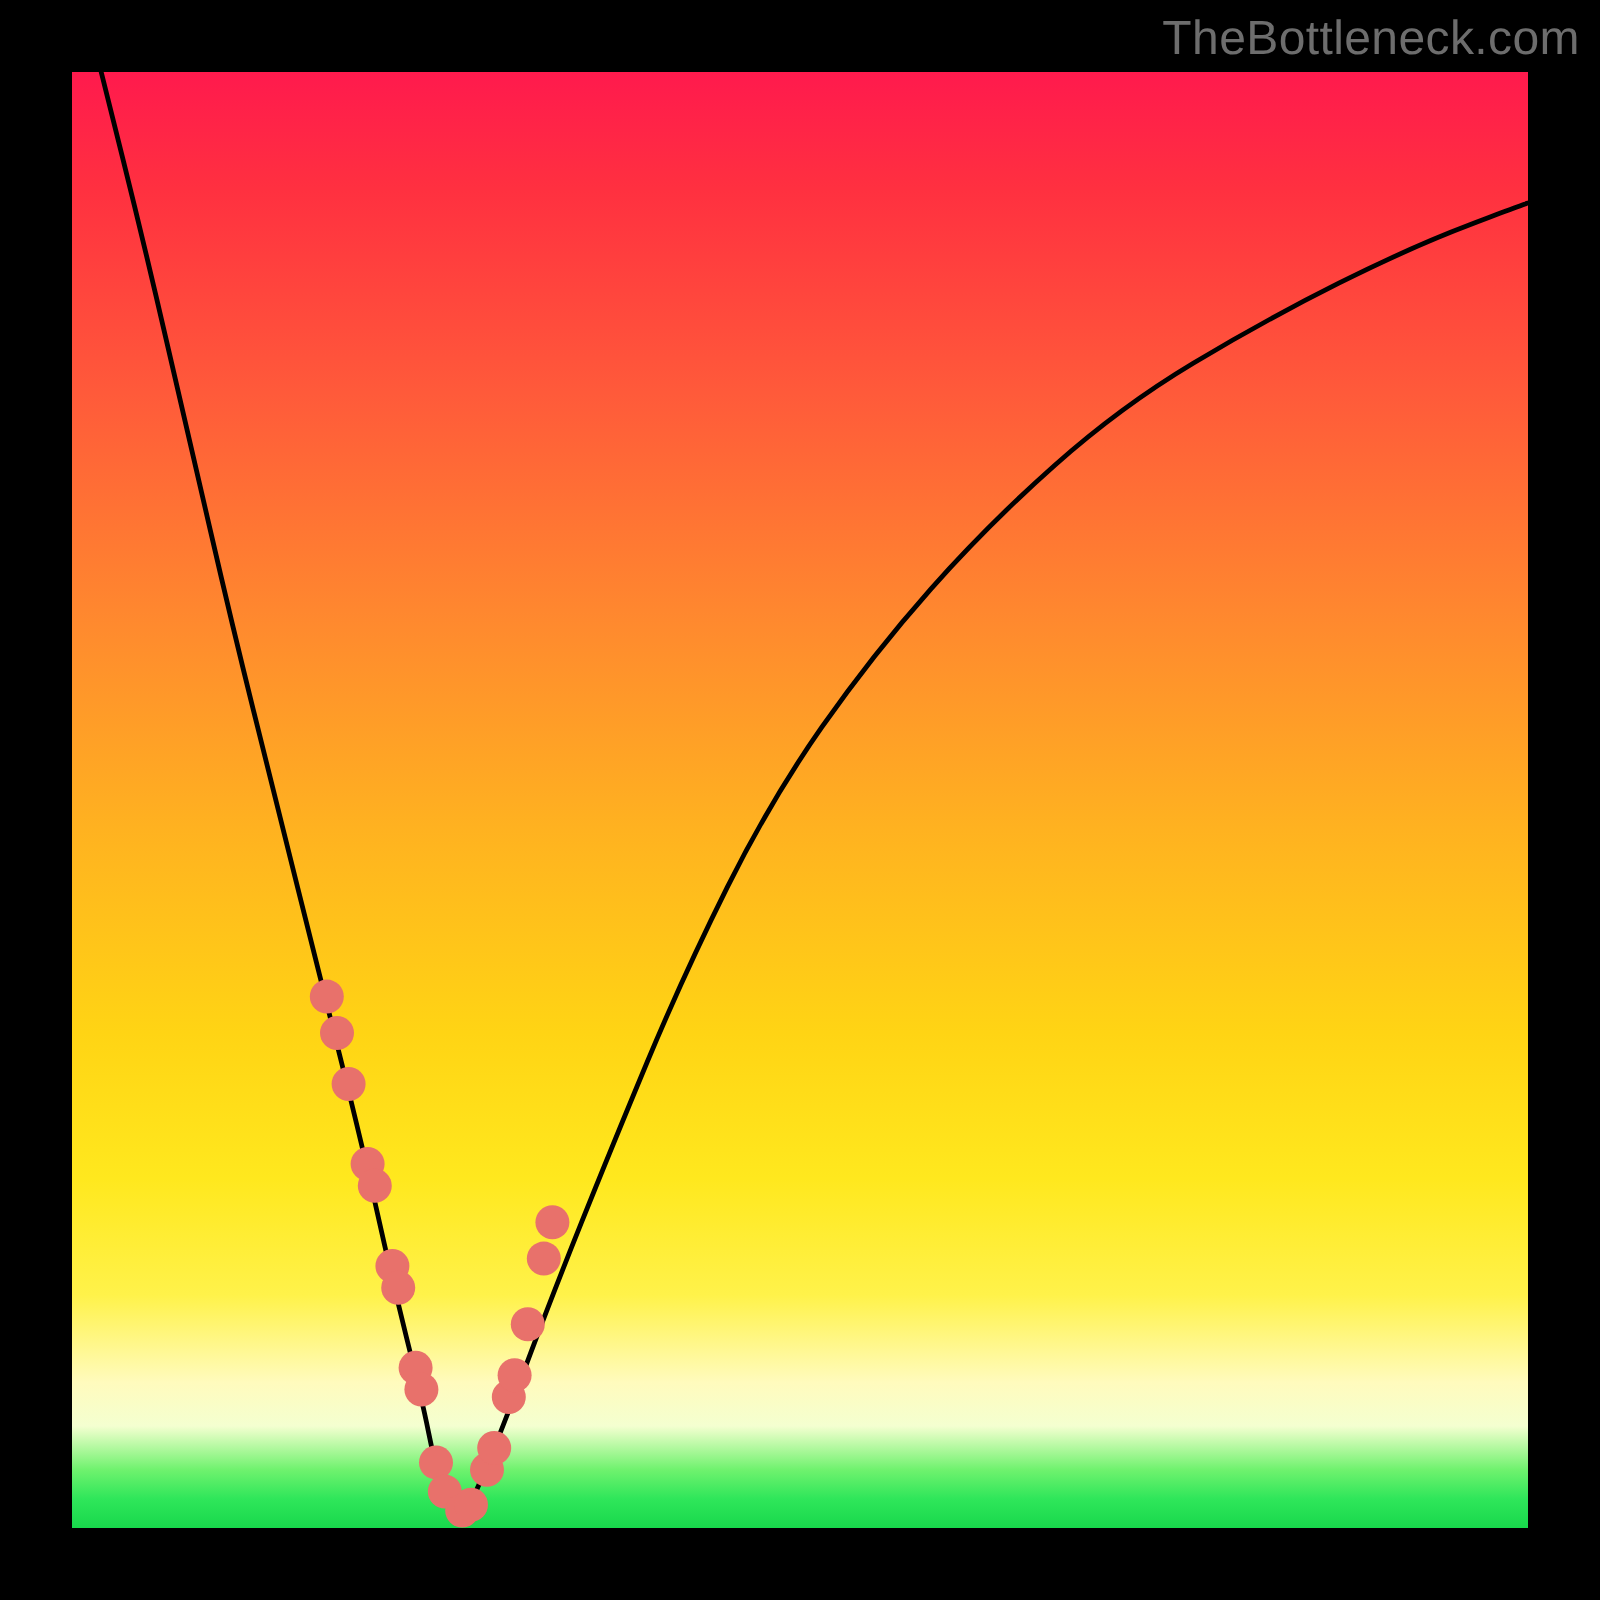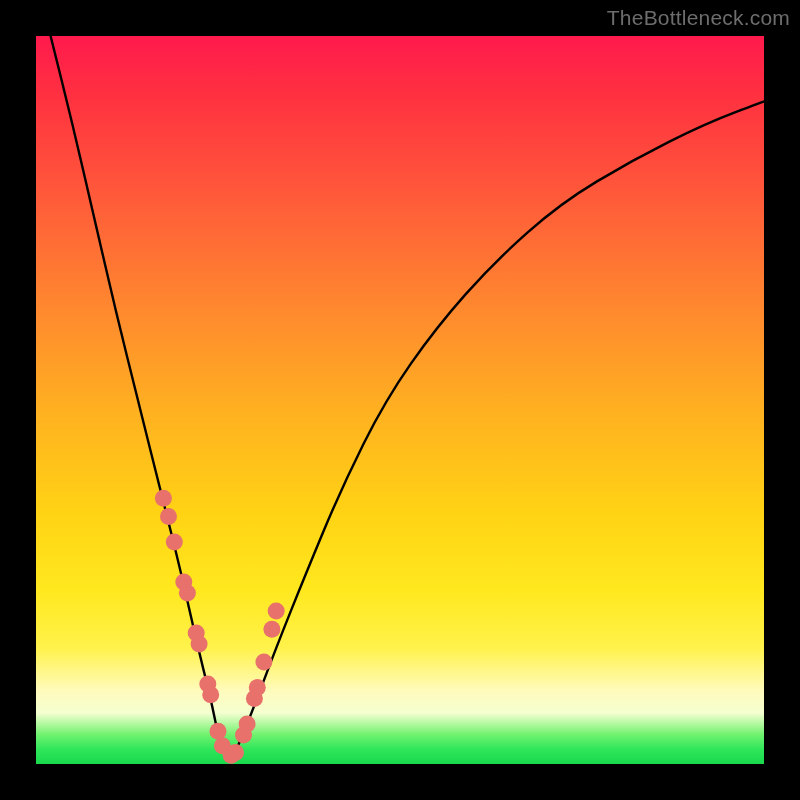--- a/index.html
+++ b/index.html
@@ -44,21 +44,21 @@
       #6ff26e 96%,
       #2fe65a 98%,
       #18d84c 100%
     );
   }
   .watermark {
     position: absolute;
     top: 6px;
     right: 10px;
     color: #6d6d6d;
-    font-size: 21px;
+    font-size: 24px;
     letter-spacing: 0.2px;
     user-select: none;
   }
   svg.overlay {
     position: absolute;
     left: 36px;
     top: 36px;
     width: 728px;
     height: 728px;
     overflow: visible;

